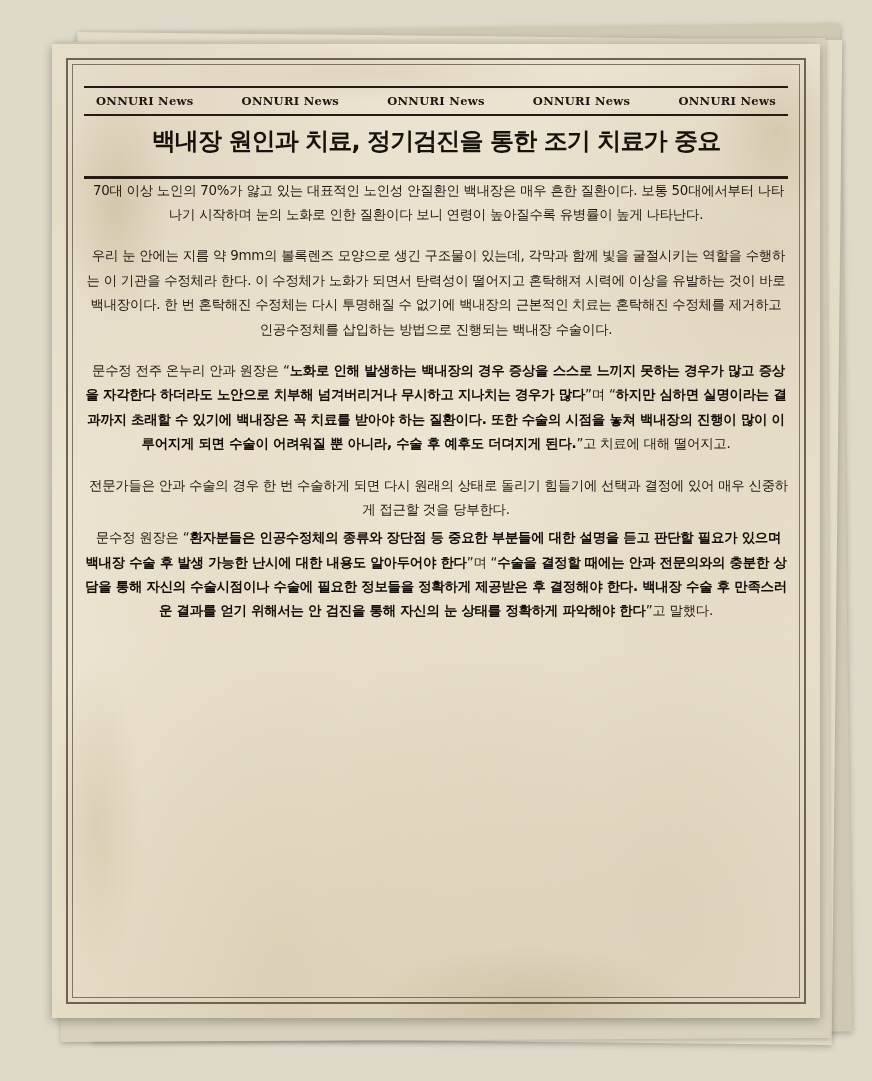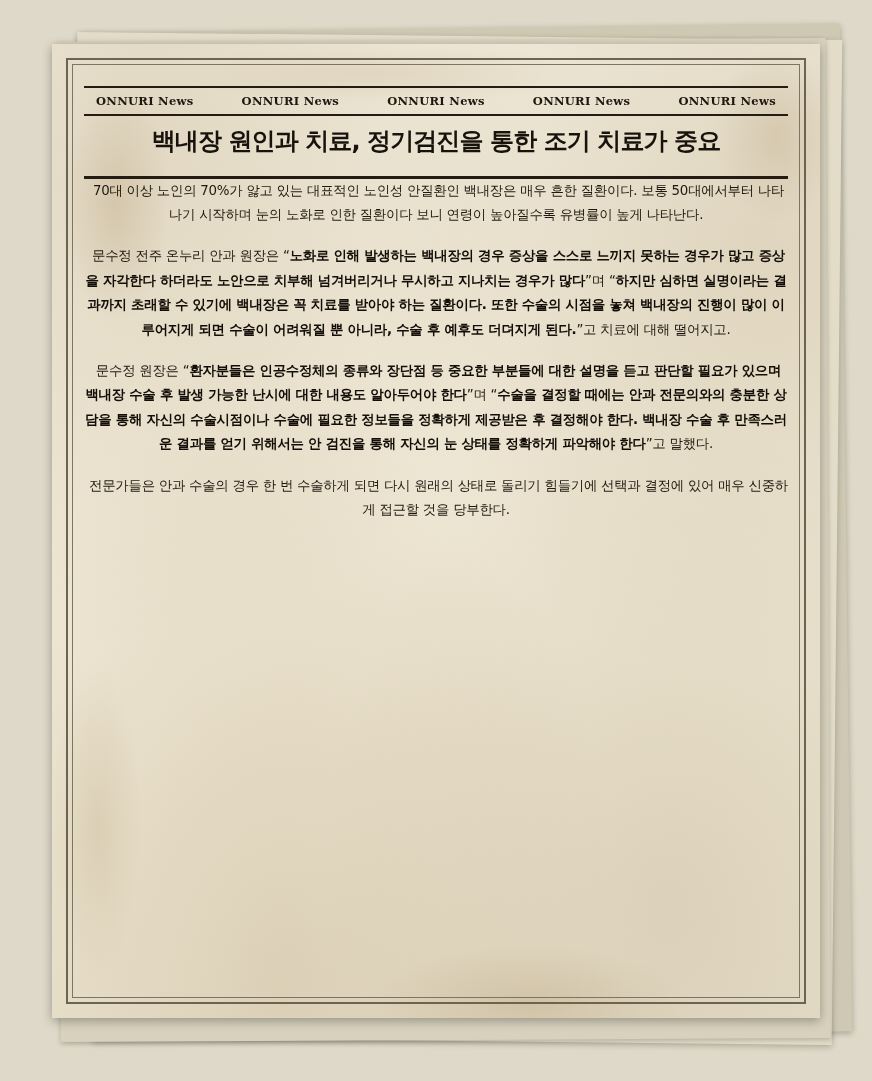--- a/index.html
+++ b/index.html
@@ -177,19 +177,20 @@
         <span class="brand">ONNURI News</span>
         <span class="brand">ONNURI News</span>
         <span class="brand">ONNURI News</span>
       </div>
 
     <h1 class="headline">백내장 원인과 치료, 정기검진을 통한 조기 치료가 중요</h1>
     <div class="headline-rule"></div>
 
     <div class="article" id="article">
         <p class="para"><span> 70대 이상 노인의 70%가 앓고 있는 대표적인 노인성 안질환인 백내장은 매우 흔한 질환이다. 보통 50대에서부터 나타나기 시작하며 눈의 노화로 인한 질환이다 보니 연령이 높아질수록 유병률이 높게 나타난다.</span></p>
+        <p class="para"><span> 우리 눈 안에는 지름 약 9mm의 볼록렌즈 모양으로 생긴 구조물이 있는데, 각막과 함께 빛을 굴절시키는 역할을 수행하는 이 기관을 수정체라 한다. 이 수정체가 노화가 되면서 탄력성이 떨어지고 혼탁해져 시력에 이상을 유발하는 것이 바로 백내장이다. 한 번 혼탁해진 수정체는 다시 투명해질 수 없기에 백내장의 근본적인 치료는 혼탁해진 수정체를 제거하고 인공수정체를 삽입하는 방법으로 진행되는 백내장 수술이다.</span></p>
         <p class="para"><span> 문수정 전주 온누리 안과 원장은 “</span><b>노화로 인해 발생하는 백내장의 경우 증상을 스스로 느끼지 못하는 경우가 많고 증상을 자각한다 하더라도 노안으로 치부해 넘겨버리거나 무시하고 지나치는 경우가 많다</b><span>”며 “</span><b>하지만 심하면 실명이라는 결과까지 초래할 수 있기에 백내장은 꼭 치료를 받아야 하는 질환이다. 또한 수술의 시점을 놓쳐 백내장의 진행이 많이 이루어지게 되면 수술이 어려워질 뿐 아니라, 수술 후 예후도 더뎌지게 된다.</b><span>”고 치료에 대해 떨어지고.</span></p>
+        <p class="para tight"><span> 전문가들은 안과 수술의 경우 한 번 수술하게 되면 다시 원래의 상태로 돌리기 힘들기에 선택과 결정에 있어 매우 신중하게 접근할 것을 당부한다.</span></p>
         <p class="para"><span>  문수정 원장은 “</span><b>환자분들은 인공수정체의 종류와 장단점 등 중요한 부분들에 대한 설명을 듣고 판단할 필요가 있으며 백내장 수술 후 발생 가능한 난시에 대한 내용도 알아두어야 한다</b><span>”며 “</span><b>수술을 결정할 때에는 안과 전문의와의 충분한 상담을 통해 자신의 수술시점이나 수술에 필요한 정보들을 정확하게 제공받은 후 결정해야 한다. 백내장 수술 후 만족스러운 결과를 얻기 위해서는 안 검진을 통해 자신의 눈 상태를 정확하게 파악해야 한다</b><span>”고 말했다.</span></p>
-        <p class="para tight"><span> 전문가들은 안과 수술의 경우 한 번 수술하게 되면 다시 원래의 상태로 돌리기 힘들기에 선택과 결정에 있어 매우 신중하게 접근할 것을 당부한다.</span></p>
       </div>
 
   </div>
 </div>
 
 </body></html>

